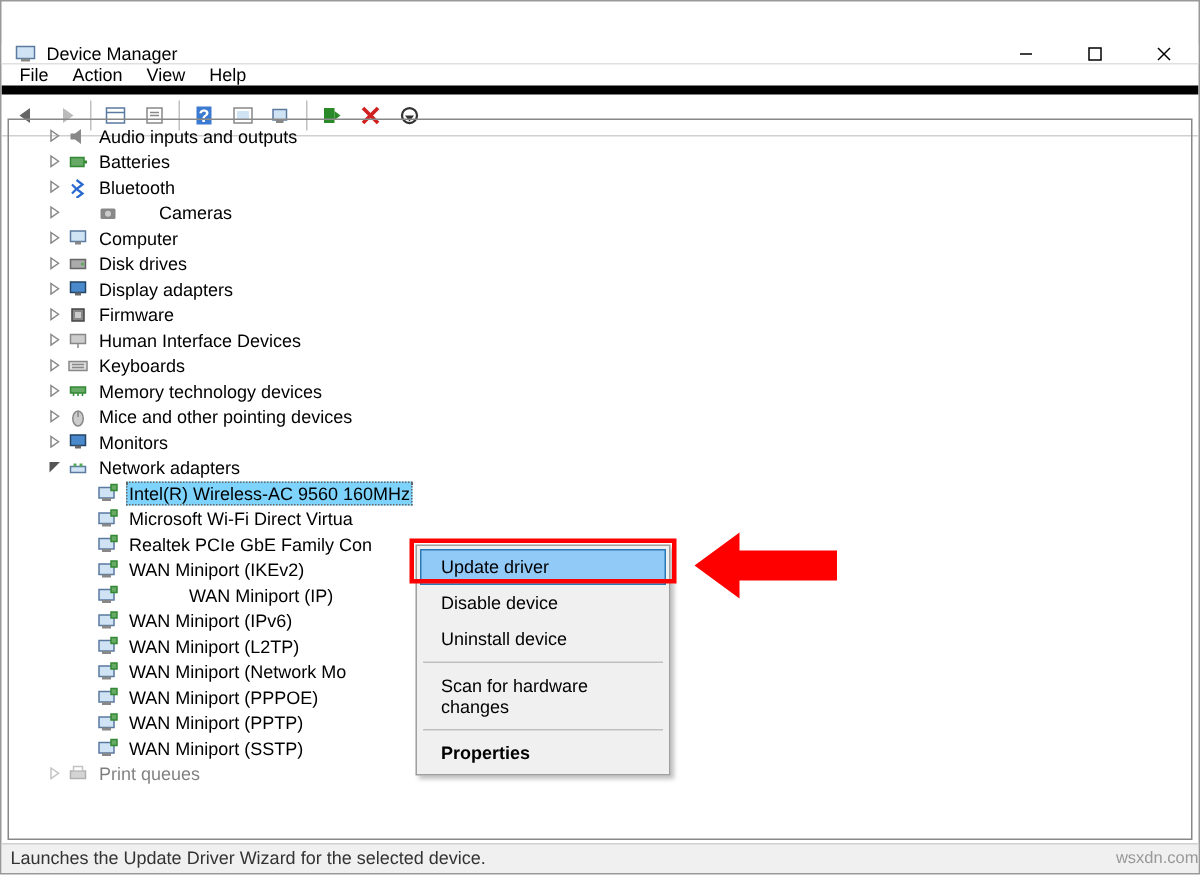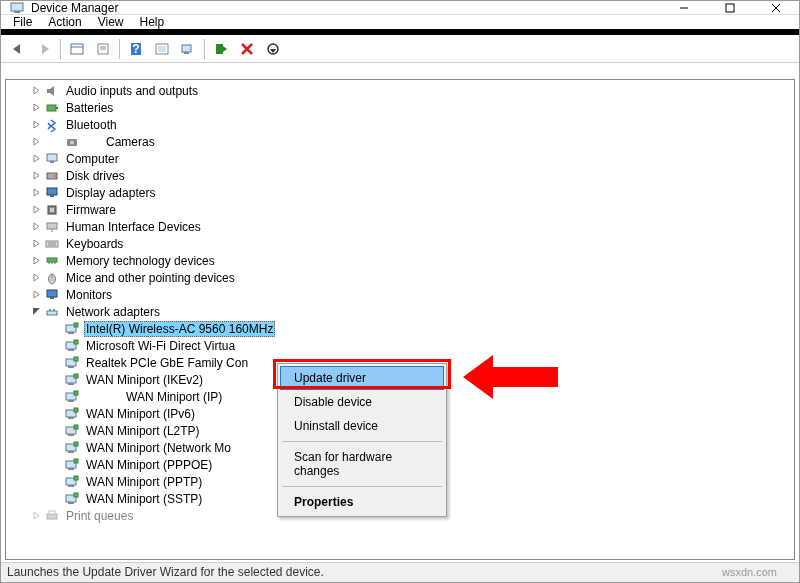--- a/index.html
+++ b/index.html
@@ -1,19 +1,19 @@
 <!DOCTYPE html>
 <html><head>
 <meta charset="utf-8">
 <style>
 * { box-sizing: border-box; margin: 0; padding: 0; font-family: "Segoe UI", Tahoma, sans-serif; font-size: 12px; }
 body { background: #fff; width: 800px; height: 583px; overflow: hidden; border: 1px solid #999; position: relative; }
 
 
-.titlebar { height: 14px; display: flex; align-items: center; padding: 0 0 0 8px; background: #fff; border-bottom: 1px solid #e0e0e0; }
+.titlebar { height: 14px; display: flex; align-items: center; padding: 0 0 0 8px; background: #fff; border-bottom: 1px solid #e0e0e0; margin-top: 28px; }
 .titlebar .app-icon { width: 16px; height: 16px; margin-right: 6px; display: inline-flex; align-items: center; justify-content: center; }
 .titlebar .title { flex: 1; font-size: 12px; }
 .winbtn { width: 46px; height: 30px; display: flex; align-items: center; justify-content: center; }
 
 
 .menubar { height: 20px; display: flex; align-items: center; padding: 0 4px; border-bottom: 6px solid #000000; }
 .menubar .menu-item { padding: 2px 8px; cursor: default; }
 
 
 .toolbar { height: 28px; display: flex; align-items: center; padding: 0 4px; border-bottom: 1px solid #d0d0d0; gap: 0; }
@@ -39,21 +39,21 @@
 
 .redbox { position: absolute; border: 3px solid red; pointer-events: none; }
 
 
 .arrow { position: absolute; pointer-events: none; }
 
 
 .status { position: absolute; left: 0; right: 0; bottom: 0; height: 20px; padding: 2px 6px; font-size: 12px; color: #333; border-top: 1px solid #d0d0d0; background: #f0f0f0; }
 
 
-.wm { position: absolute; right: 22px; bottom: 4px; font-size: 11px; color: #999; }
+.wm { position: absolute; right: 0; bottom: 4px; font-size: 11px; color: #999; }
 
 
 svg { display: block; }
 </style>
 </head>
 <body>
 
 <div class="titlebar">
   <span class="app-icon">
     <svg width="14" height="14" viewBox="0 0 14 14">

